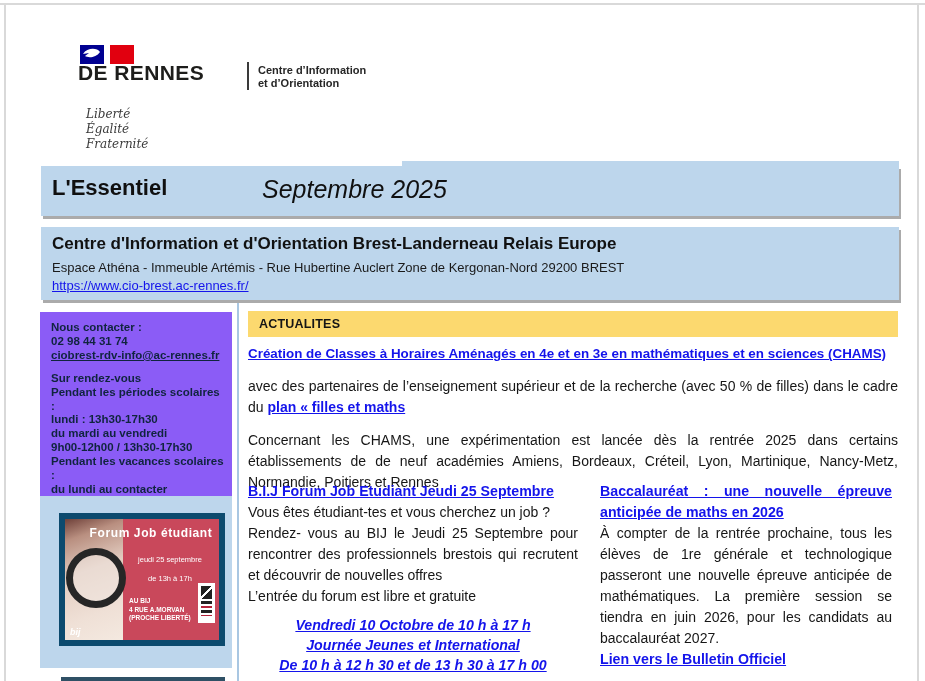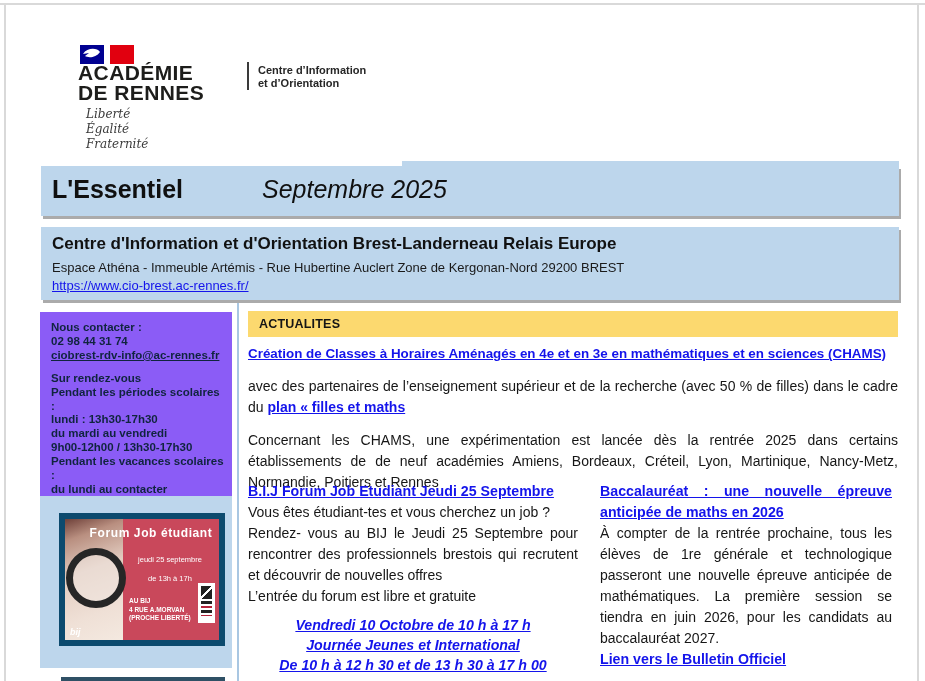--- a/index.html
+++ b/index.html
@@ -18,21 +18,21 @@
                 letter-spacing:.4px;color:#1d1d1b;}
   #logo-motto{left:86px;top:107px;font-family:"DejaVu Serif",serif;font-style:italic;
               font-size:12px;line-height:15px;color:#3a3a3a;}
   #logo-sep{left:247px;top:62px;width:2px;height:28px;background:#3a3a3a;}
   #logo-service{left:258px;top:64px;font-size:11px;font-weight:700;line-height:13px;color:#262626;}
 
   
   #masthead-step{left:402px;top:161px;width:497px;height:6px;background:#BDD6EC;}
   #masthead{left:41px;top:166px;width:858px;height:50px;background:#BDD6EC;
             box-shadow:2px 3px 0 #ababab;}
-  #masthead-title{left:11px;top:9px;position:absolute;font-size:25px;font-weight:700;color:#101010;}
+  #masthead-title{left:11px;top:9px;position:absolute;font-size:22px;font-weight:700;color:#101010;}
   #masthead-issue{left:221px;top:9px;position:absolute;font-size:25px;font-style:italic;color:#101010;}
 
   
   #org{left:41px;top:227px;width:858px;height:73px;background:#BDD6EC;box-shadow:2px 3px 0 #ababab;}
   #org-name{position:absolute;left:11px;top:7px;font-size:17px;font-weight:700;color:#111;}
   #org-address{position:absolute;left:11px;top:33px;font-size:13px;color:#1a1a1a;}
   #org-link{position:absolute;left:11px;top:51px;font-size:13px;color:#1414EB;text-decoration:underline;}
 
   
   #contact{left:40px;top:312px;width:192px;height:217px;background:#8b5cf6;box-sizing:border-box;
@@ -97,21 +97,20 @@
 <div class="abs" id="frame-right"></div>
 
 <div class="abs" id="logo-flag">
   <svg width="54" height="22" aria-hidden="true">
     <rect x="0" y="2" width="24" height="19" fill="#000091"></rect>
     <path d="M3 11 C7 4.5,17 4.5,20 9 C16 15,8 15,5 13 L9 10 Z" fill="#ffffff"></path>
     <rect x="30" y="2" width="24" height="19" fill="#E1000F"></rect>
   </svg>
 </div>
 <div class="abs" id="logo-academy">
-  <div>ACADÉMIE</div>
   <div>DE RENNES</div>
 </div>
 <div class="abs" id="logo-motto">
   <div>Liberté</div>
   <div>Égalité</div>
   <div>Fraternité</div>
 </div>
 <div class="abs" id="logo-sep"></div>
 <div class="abs" id="logo-service">
   <div>Centre d’Information</div>

